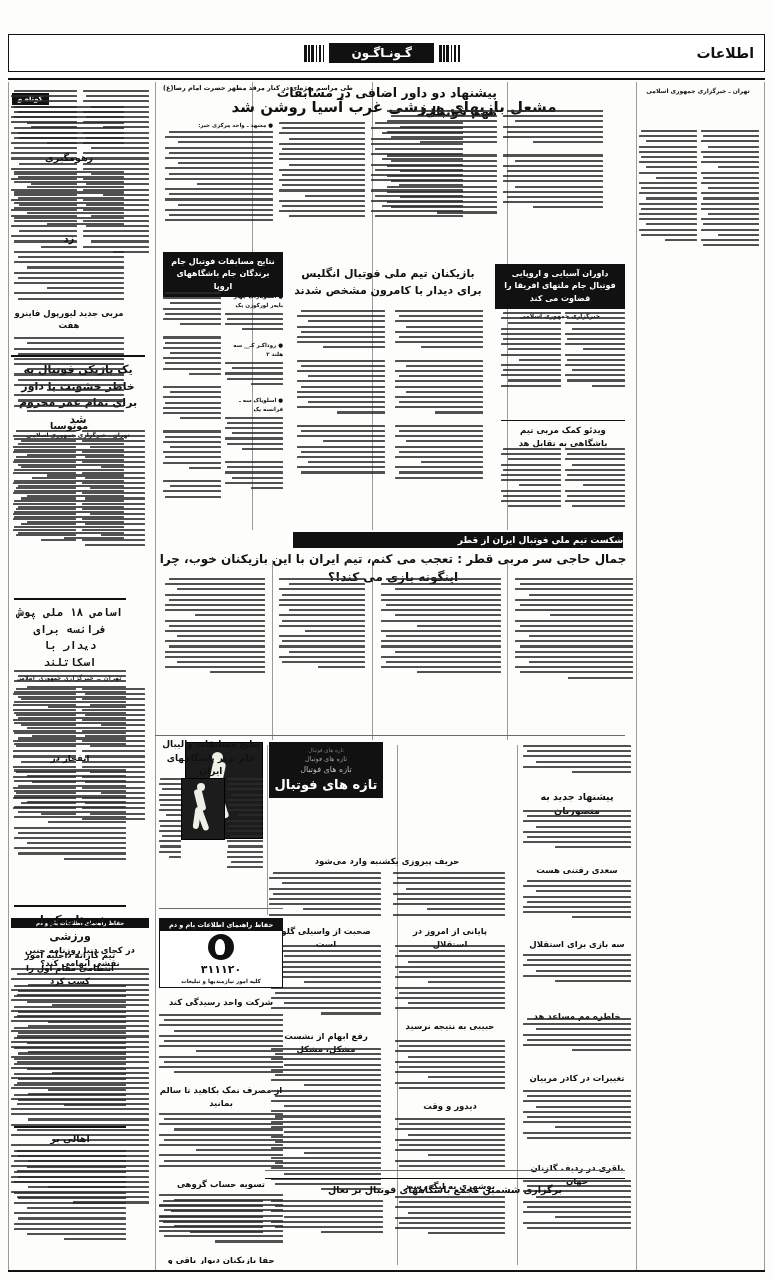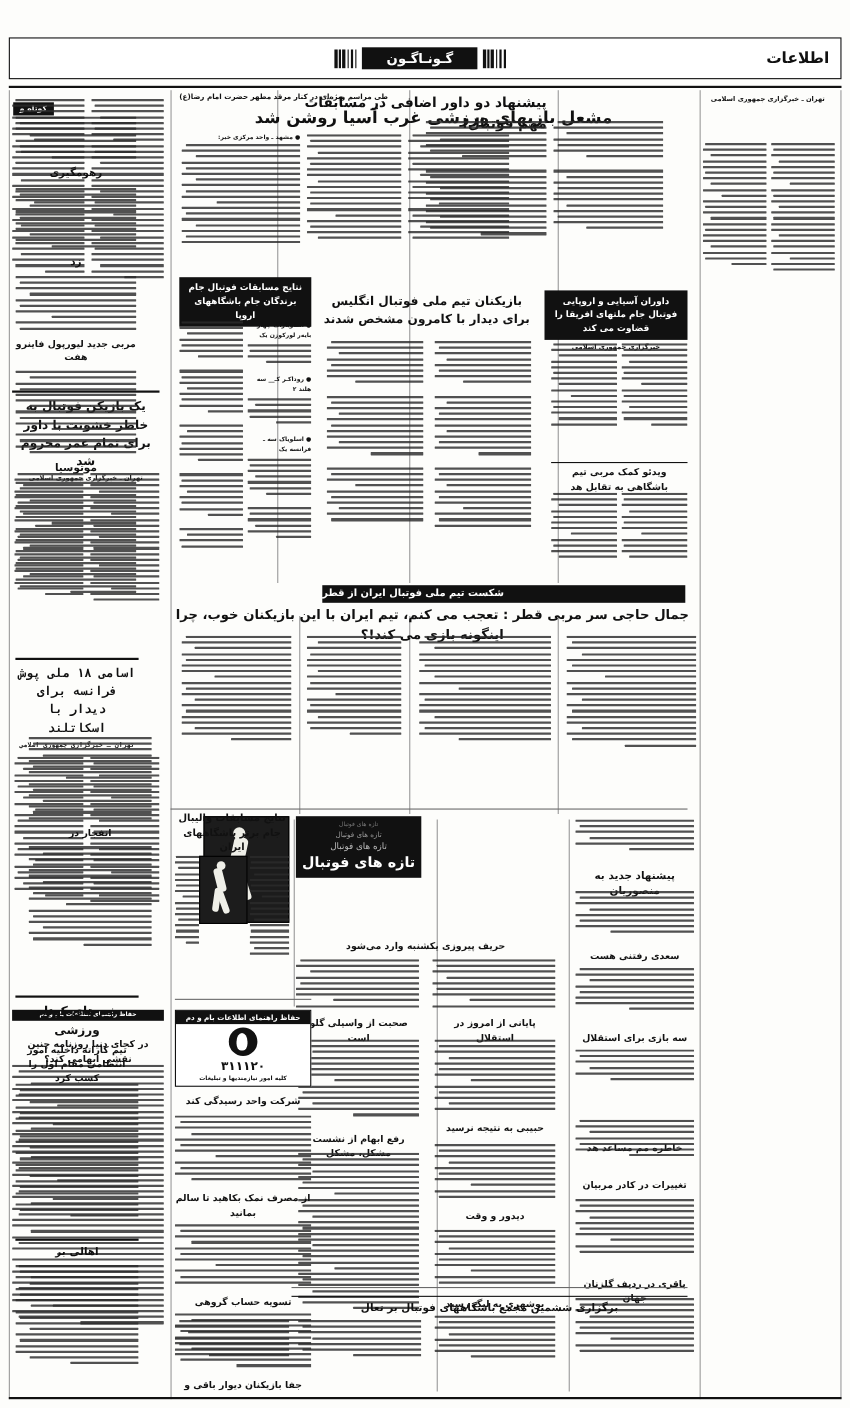--- a/index.html
+++ b/index.html
@@ -65,21 +65,21 @@
   }
   .byline{font-size:6px;text-align:center;font-weight:bold;margin:3px 0 2px;}
   
   .photo{
     background:#1c1c1c;position:relative;overflow:hidden;
     border:1px solid #000;
   }
   .photo .fig{position:absolute;background:#efefe8;}
   
   .banner{
-    background:#111;color:#fff;text-align:left;font-weight:bold;
+    background:#111;color:#fff;text-align:right;font-weight:bold;
     font-size:9px;padding:3px 0;letter-spacing:.4px;
   }
   
   .adbox{border:1.4px solid #111;box-sizing:border-box;background:#fff;}
   .ad-strip{background:#111;color:#fff;text-align:center;font-size:6.5px;font-weight:bold;padding:2px 0;}
   .ad-phone{text-align:center;font-weight:bold;font-size:11px;letter-spacing:1px;margin:2px 0;}
   .ad-sub{text-align:center;font-size:5.5px;font-weight:bold;}
   .logo-circ{
     width:26px;height:26px;border-radius:50%;background:#111;margin:3px auto;
     position:relative;
@@ -991,21 +991,21 @@
     <div class="headline h-xs">سه بازی برای استقلال</div>
   </div>
   <div class="body-col" style="top:954px;right:142px;width:108px;height:45px;">
     <div class="ln s1"></div>
       <div class="ln s2"></div>
       <div class="ln s1"></div>
       <div class="ln s3"></div>
     <div class="ln s1"></div>
       <div class="ln s4"></div>
   </div>
-  <div style="position:absolute;top:1038px;right:142px;width:108px;">
+  <div style="position:absolute;top:1010px;right:142px;width:108px;">
     <div class="headline h-xs">خاطره مم مساعد هد</div>
   </div>
   <div class="body-col" style="top:1018px;right:142px;width:108px;height:50px;">
     <div class="ln s2"></div>
       <div class="ln s1"></div>
       <div class="ln s3"></div>
       <div class="ln s1"></div>
     <div class="ln s2"></div>
       <div class="ln s1"></div>
       <div class="ln s5"></div>
@@ -1267,21 +1267,21 @@
       <div class="ln s1"></div>
       <div class="ln s2"></div>
       <div class="ln s5"></div>
   </div>
 
   <div style="position:absolute;top:598px;left:14px;width:112px;font-family:Liberation Mono, monospace;">
     <div style="border-top:2px solid #111;margin-bottom:5px;"></div>
     <div class="headline h-md">اسامی ۱۸ ملی پوش فرانسه برای دیدار با اسکاتلند</div>
     <div class="byline">تهران ـ خبرگزاری جمهوری اسلامی</div>
   </div>
-  <div class="body-col" style="top:670px;left:26px;width:112px;height:230px;">
+  <div class="body-col" style="top:670px;left:14px;width:112px;height:230px;">
     <div class="ln s1"></div>
       <div class="ln s2"></div>
       <div class="ln s1"></div>
       <div class="ln s3"></div>
     <div class="ln s1"></div>
       <div class="ln s2"></div>
       <div class="ln s1"></div>
       <div class="ln s4"></div>
     <div class="ln s1"></div>
       <div class="ln s2"></div>

